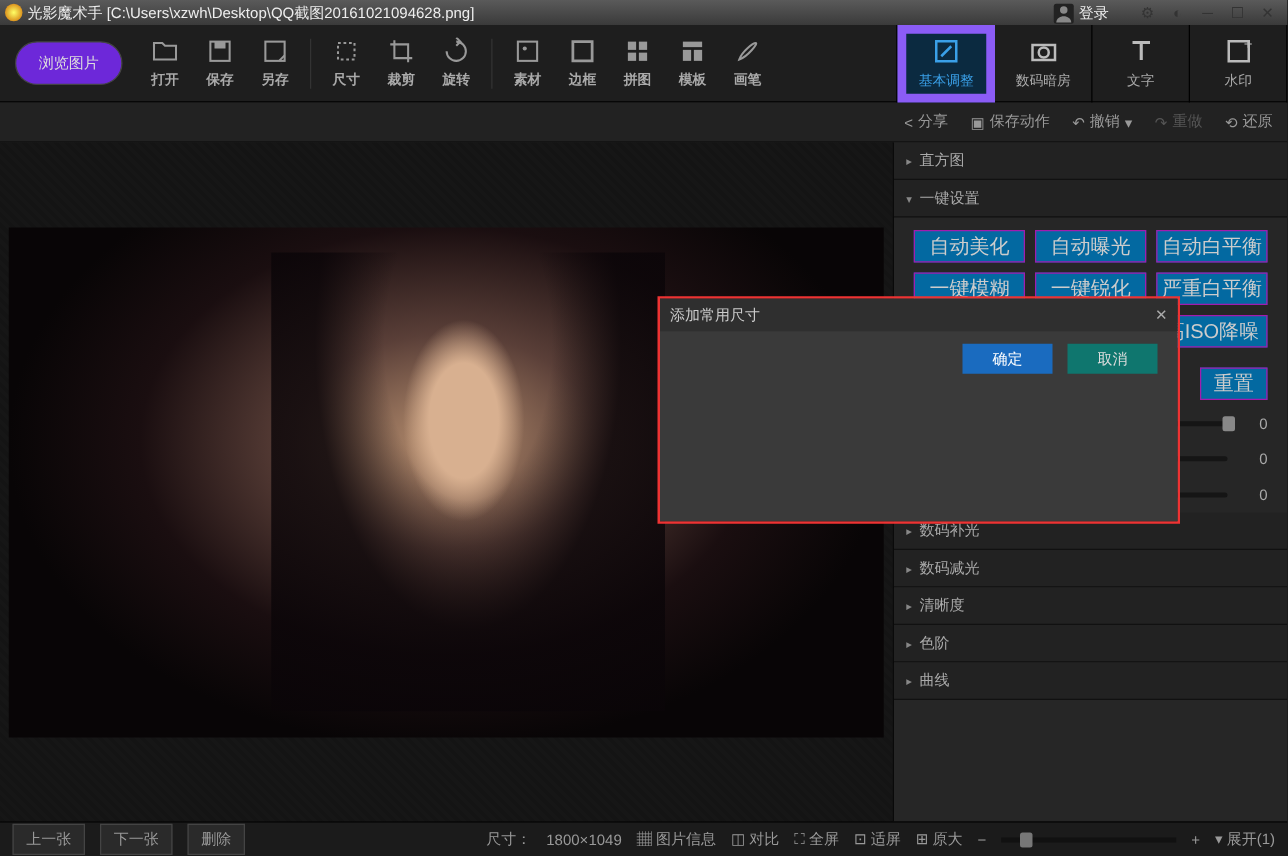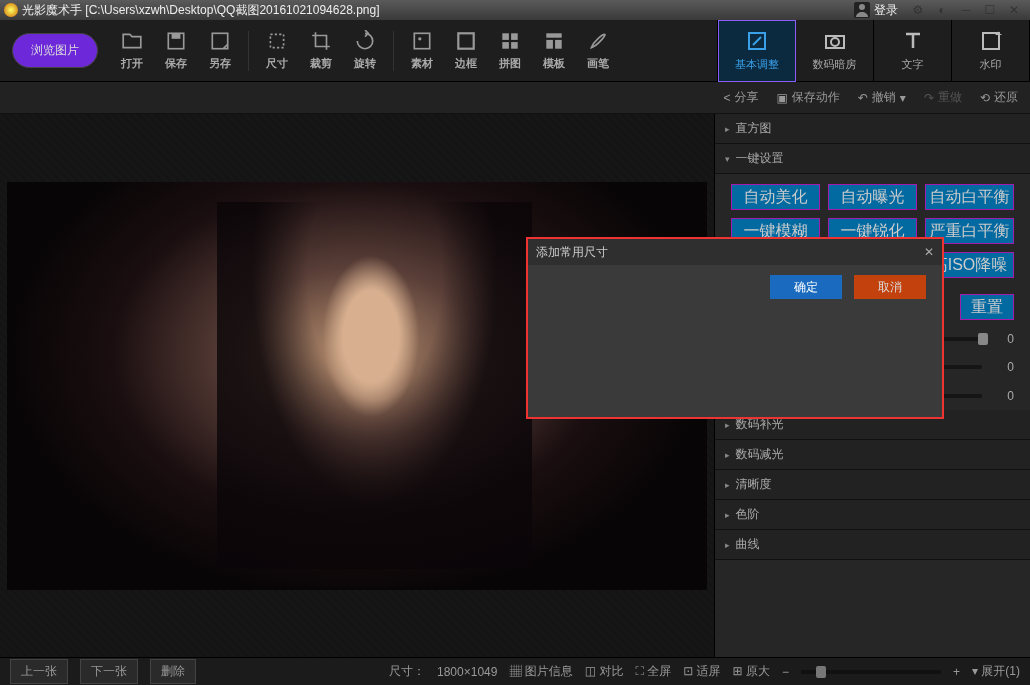--- a/index.html
+++ b/index.html
@@ -1,33 +1,33 @@
 <!DOCTYPE html>
 <html><head>
 <meta charset="utf-8">
 <style>
 * { margin: 0; padding: 0; box-sizing: border-box; font-family: "Microsoft YaHei", sans-serif; font-size: 12px; }
 body { background: #1a1a1a; width: 1030px; height: 685px; overflow: hidden; color: #ccc; }
 
 .titlebar { height: 20px; background: linear-gradient(#5a5a5a,#3a3a3a); display: flex; align-items: center; padding: 0 4px; color: #eee; }
 .titlebar .app-icon { width: 14px; height: 14px; border-radius: 50%; background: radial-gradient(circle,#ff6,#c60); margin-right: 4px; }
 .titlebar .title { flex: 1; font-size: 12px; }
-.titlebar .login { display: flex; align-items: center; gap: 4px; margin-right: 8px; }
+.titlebar .login { display: flex; align-items: flex-end; gap: 4px; margin-right: 19px; }
 .titlebar .login-icon { width: 16px; height: 16px; background: #222; border-radius: 2px; display:flex;align-items:center;justify-content:center; }
 .titlebar .win-btn { width: 24px; height: 16px; display: flex; align-items: center; justify-content: center; color: #333; }
 
 .toolbar { height: 62px; background: #1e1e1e; border-bottom: 1px solid #000; display: flex; align-items: center; }
 .browse-btn { margin: 0 12px; padding: 8px 18px; background: #6d28d9; border: 1px solid #444; border-radius: 18px; color: #ddd; cursor:pointer; }
 .tool-item { width: 44px; height: 60px; display: flex; flex-direction: column; align-items: center; justify-content: center; gap: 4px; cursor:pointer; }
 .tool-item .ico { width: 22px; height: 22px; display:flex;align-items:center;justify-content:center; color:#999; }
 .tool-item .lbl { font-size: 11px; color: #aaa; font-weight: bold; }
 .tool-sep { width: 1px; height: 40px; background: #333; margin: 0 6px; }
 .right-tabs { margin-left: auto; display: flex; height: 62px; border-left:1px solid #000;}
 .rtab { width: 78px; display: flex; flex-direction: column; align-items: center; justify-content: center; gap: 4px; cursor:pointer; border-right:1px solid #000; }
-.rtab.active { background: #0b2a40; border: 1px solid #8b5cf6; }
+.rtab.active { background: #0b2a40; border: 7px solid #8b5cf6; }
 .rtab .ico { width:24px;height:24px;color:#bbb;display:flex;align-items:center;justify-content:center; }
 .rtab.active .ico { color:#3aa0e8; }
 .rtab .lbl { color:#3aa0e8; font-size:11px; }
 .rtab:not(.active) .lbl { color:#aaa; }
 
 .actionbar { height: 32px; background: #222; border-bottom: 1px solid #111; display:flex; align-items:center; justify-content:flex-end; padding-right: 12px; gap: 18px; }
 .actionbar .act { display:flex; align-items:center; gap:4px; color:#999; cursor:pointer; }
 .actionbar .act.disabled { color:#555; }
 
 .main { display:flex; height: calc(685px - 20px - 62px - 32px - 28px); }
@@ -59,21 +59,21 @@
 .dlg-title { height:26px; background:#2f2f2f; display:flex; align-items:center; padding:0 8px; color:#ccc; }
 .dlg-title .close { margin-left:auto; color:#aaa; cursor:pointer; }
 .dlg-body { flex:1; padding: 20px 24px; }
 .radio-row { display:flex; align-items:center; gap:8px; margin-bottom:14px; color:#bbb; }
 .radio { width:12px;height:12px;border:1px solid #888;border-radius:50%; display:flex;align-items:center;justify-content:center; }
 .radio.checked::after{content:"";width:6px;height:6px;background:#ccc;border-radius:50%;}
 .dim-input { width:78px; height:22px; background:#1a1a1a; border:1px solid #111; margin-left:20px; }
 .dlg-foot { height:44px; display:flex; align-items:center; justify-content:flex-end; gap:12px; padding:0 16px; }
 .dlg-btn { width:72px; height:24px; display:flex;align-items:center;justify-content:center; cursor:pointer; }
 .dlg-btn.primary { background:#1a6bbf; color:#fff; }
-.dlg-btn.secondary { background:#c2410c; color:#ddd; }
+.dlg-btn.secondary { background:#0f766e; color:#ddd; }
 
 svg { fill: currentColor; }
 </style>
 </head>
 <body>
 
 <div class="titlebar">
   <div class="app-icon"></div>
   <div class="title">
     <span>光影魔术手</span>

